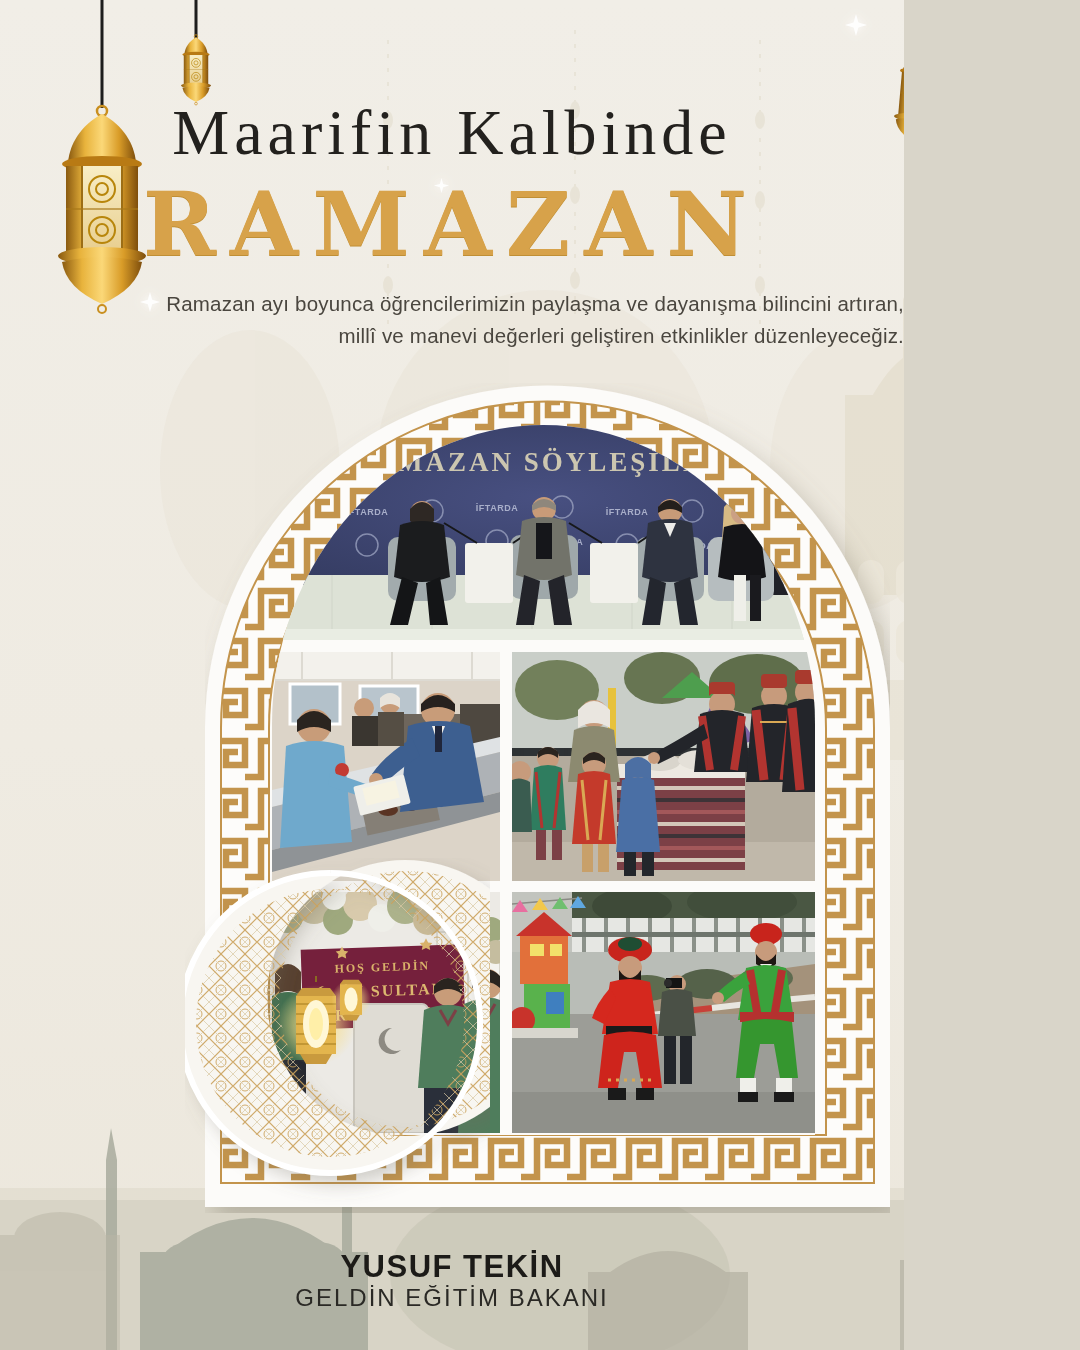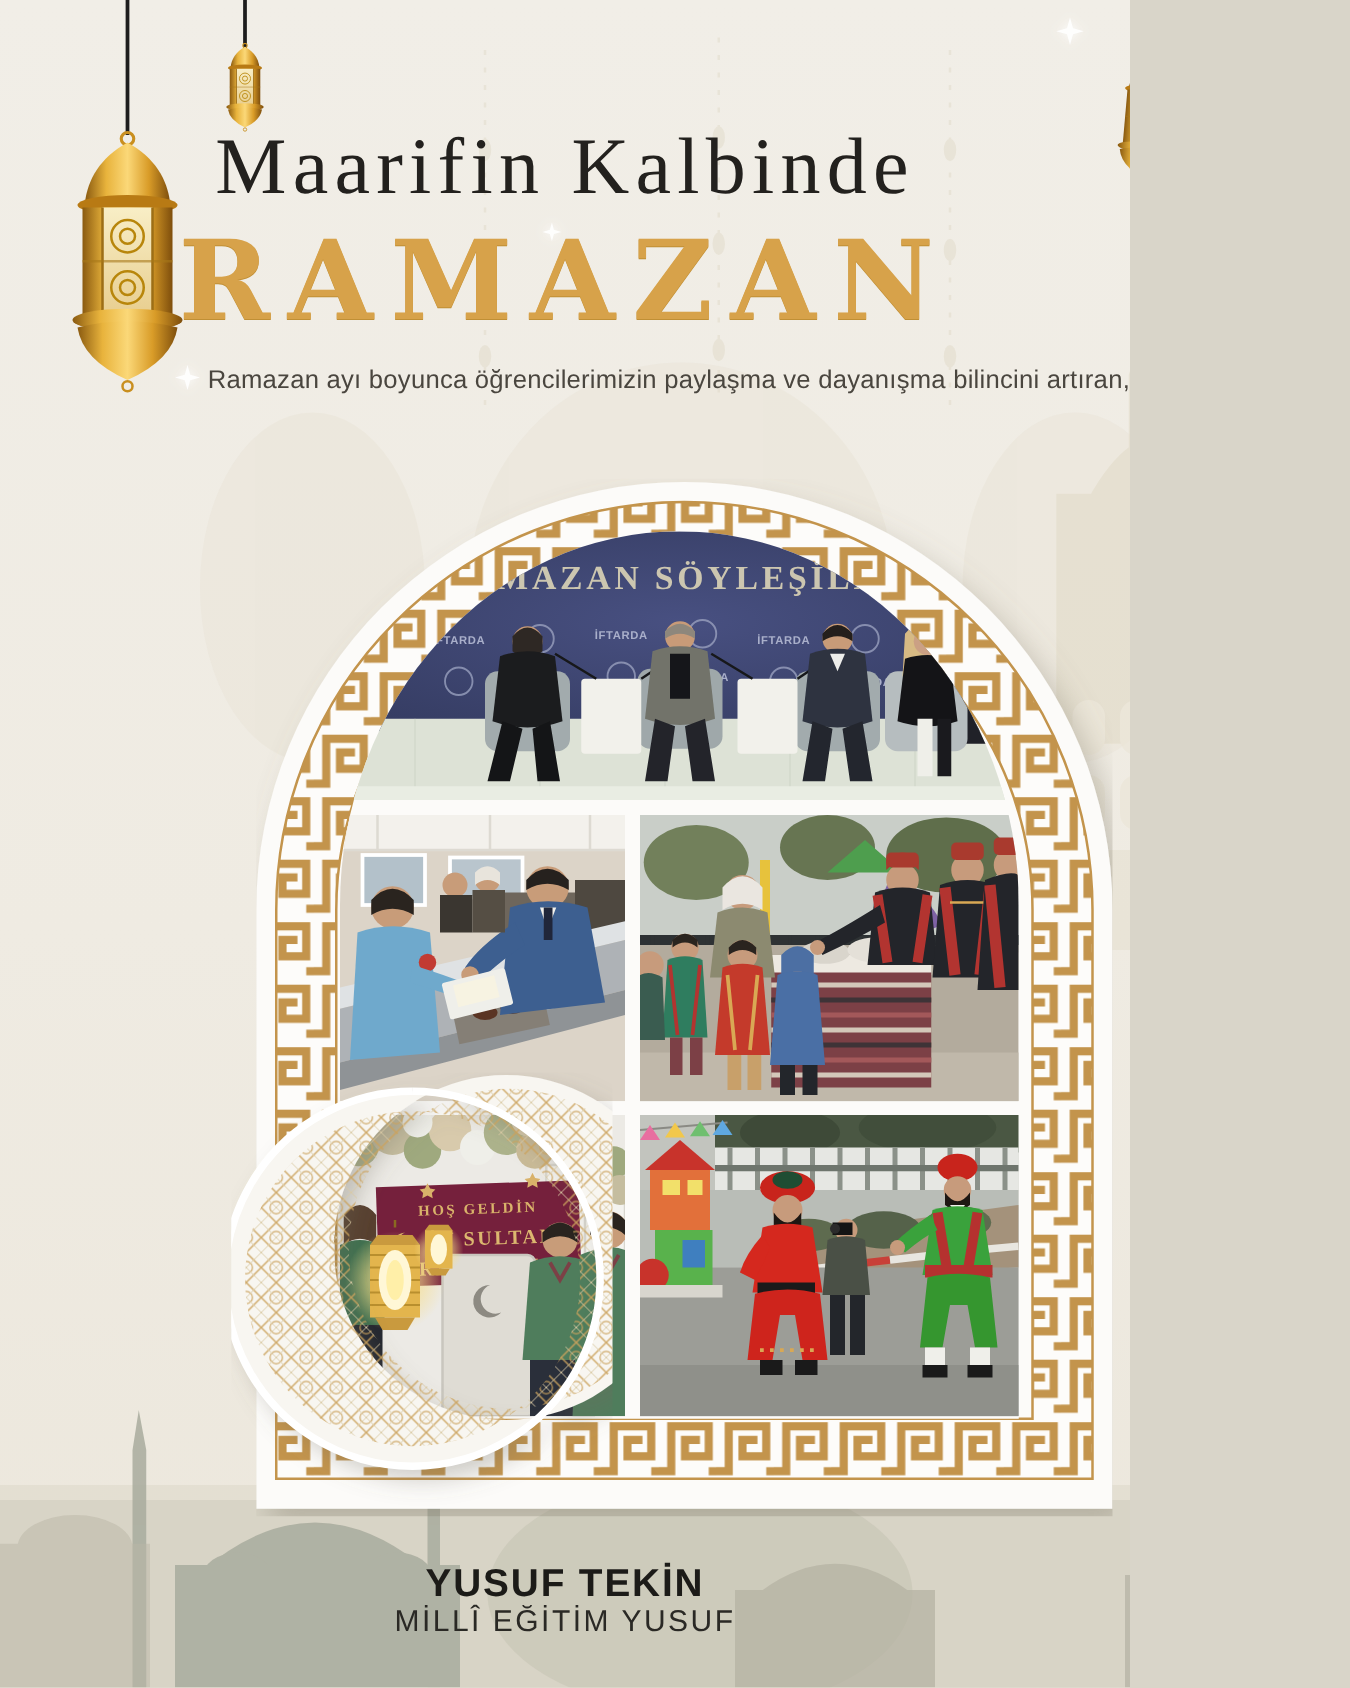--- a/index.html
+++ b/index.html
@@ -220,20 +220,21 @@
       <path d="M12 0L14.6 9.4 24 12 14.6 14.6 12 24 9.4 14.6 0 12 9.4 9.4Z"></path>
     </svg>
   <svg class="sparkle" style="left:999px;top:126px" width="13" height="13" viewBox="0 0 24 24">
       <path d="M12 0L14.6 9.4 24 12 14.6 14.6 12 24 9.4 14.6 0 12 9.4 9.4Z"></path>
     </svg>
 
   <h1 class="title-script">Maarifin Kalbinde</h1>
   <div class="title-main">RAMAZAN</div>
   <div class="subtitle">
     <div>Ramazan ayı boyunca öğrencilerimizin paylaşma ve dayanışma bilincini artıran,</div>
+    <div>millî ve manevi değerleri geliştiren etkinlikler düzenleyeceğiz.</div>
   </div>
 
   <div class="frame">
     <svg class="frame-svg" width="685" height="830" viewBox="0 0 685 830">
       <path d="M0 345 A342.5 342.5 0 0 1 685 345 L685 824 L0 824 Z" fill="#FCFBF9" filter="url(#fshadow)"></path>
       <path fill-rule="evenodd" fill="url(#meander)" stroke="#C3944C" stroke-width="2" d="M16 345 A326.5 326.5 0 0 1 669 345 V800 H16 Z M64 345 A278.5 278.5 0 0 1 621 345 V752 H64 Z"></path>
     </svg>
 
     <div class="collage">
 
@@ -599,15 +600,15 @@
 
   <svg class="crescent" width="305" height="355" viewBox="0 0 305 355">
     <g filter="url(#cshadow)">
       <path fill-rule="evenodd" fill="#F8F6F1" d="M145 15 a150 150 0 1 0 .1 0 Z M220 2 a138 138 0 1 0 .1 0 Z"></path>
     </g>
     <path fill-rule="evenodd" fill="url(#lattice)" opacity=".9" d="M145 31 a134 134 0 1 0 .1 0 Z M222 13 a128 128 0 1 0 .1 0 Z"></path>
     <path d="M145 15 a150 150 0 1 0 .1 0" fill="none" stroke="#FFFFFF" stroke-width="6"></path>
   </svg>
 
   <div class="footer-name">YUSUF TEKİN</div>
-  <div class="footer-role">MİLLÎ EĞİTİM YUSUF</div>
+  <div class="footer-role">GELDİN EĞİTİM BAKANI</div>
 
 </div>
 
 </body></html>

